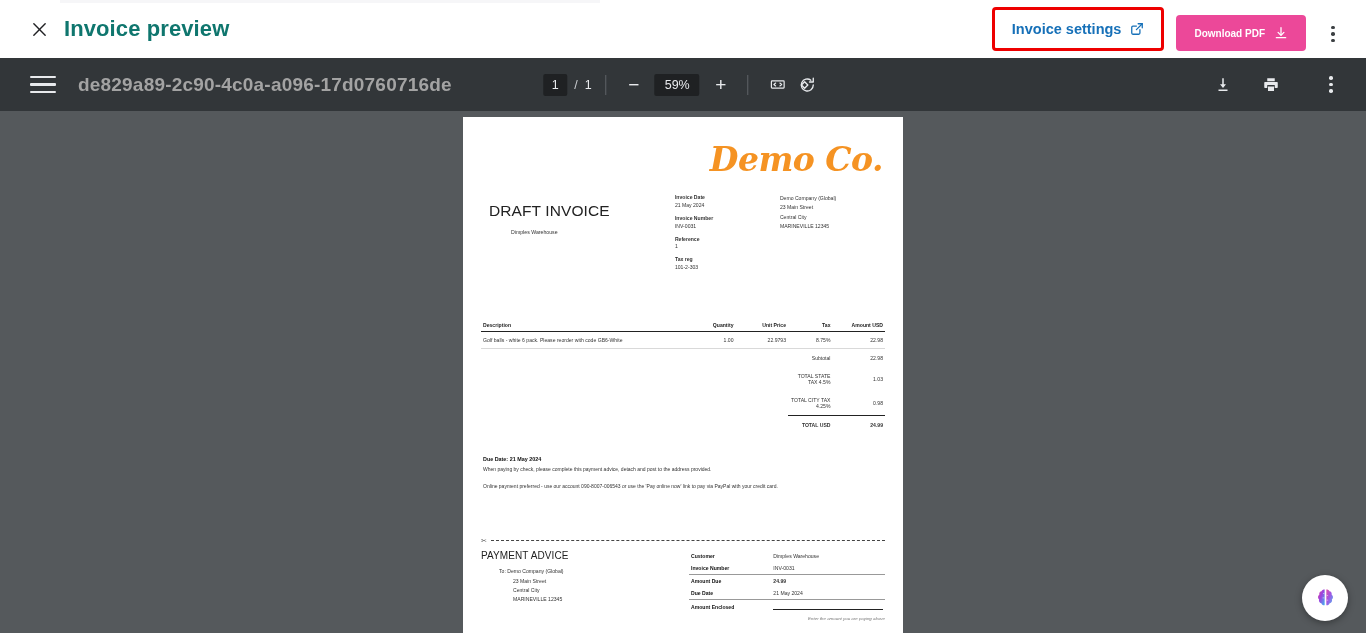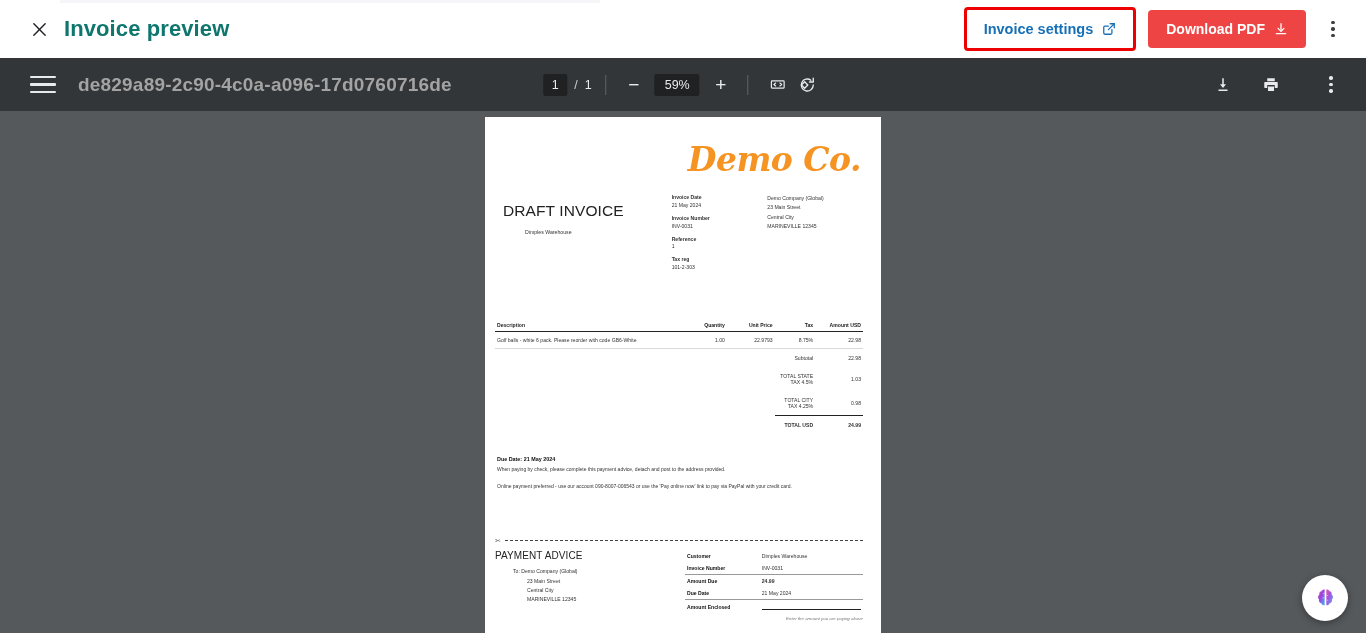--- a/index.html
+++ b/index.html
@@ -28,42 +28,42 @@
     color: #202124; cursor: pointer; border-radius: 50%;
   }
   .close-x svg { display: block; }
   .app-title {
     margin-left: 8px;
     font-size: 22px; font-weight: bold; color: #0f766e;
     letter-spacing: .1px;
   }
   .appbar-right {
     margin-left: auto;
-    display: flex; align-items: center; gap: 0;
+    display: flex; align-items: flex-end; gap: 0;
   }
   .settings-wrap {
     border: 3px solid #ee0000;
     border-radius: 4px;
     padding: 4px 5px;
     margin-right: 12px;
   }
   .btn-settings {
     background: #fff; border: none;
     color: #1670b8;
     font-family: "Liberation Sans", sans-serif;
     font-size: 14.5px; font-weight: bold;
     padding: 7px 12px; cursor: pointer;
     display: flex; align-items: center; gap: 9px;
     border-radius: 3px;
   }
   .btn-download {
-    background: #ef4444; border: none;
+    background: #ec4899; border: none;
     color: #ffffff;
     font-family: "Liberation Sans", sans-serif;
-    font-size: 14px; font-weight: bold;
+    font-size: 10px; font-weight: bold;
     padding: 11px 18px; cursor: pointer;
     display: flex; align-items: center; gap: 9px;
     border-radius: 4px;
   }
   .kebab {
     width: 34px; height: 34px; margin-left: 10px;
     display: flex; flex-direction: column; align-items: center;
     justify-content: center; gap: 3px; cursor: pointer; border-radius: 50%;
   }
   .kebab i { width: 3.5px; height: 3.5px; border-radius: 50%; background: #3c4043; display: block; }
@@ -110,23 +110,23 @@
   .toolbar-right .kebab i { background: #e8eaed; }
 
   
   .viewer {
     width: 100%; height: 522px;
     background: #55595c;
     display: flex; justify-content: center;
     overflow: hidden;
   }
   .page {
-    width: 396px; background: #ffffff;
+    width: 440px; background: #ffffff;
     margin-top: 6px;
-    padding: 26px 18px 0 10px;
+    padding: 26px 18px 0 18px;
     font-family: "Liberation Sans", sans-serif;
     color: #2b2b2b;
     position: relative;
   }
 
   
   .logo {
     text-align: right;
     color: #f59323;
     font-family: "DejaVu Serif", serif;

